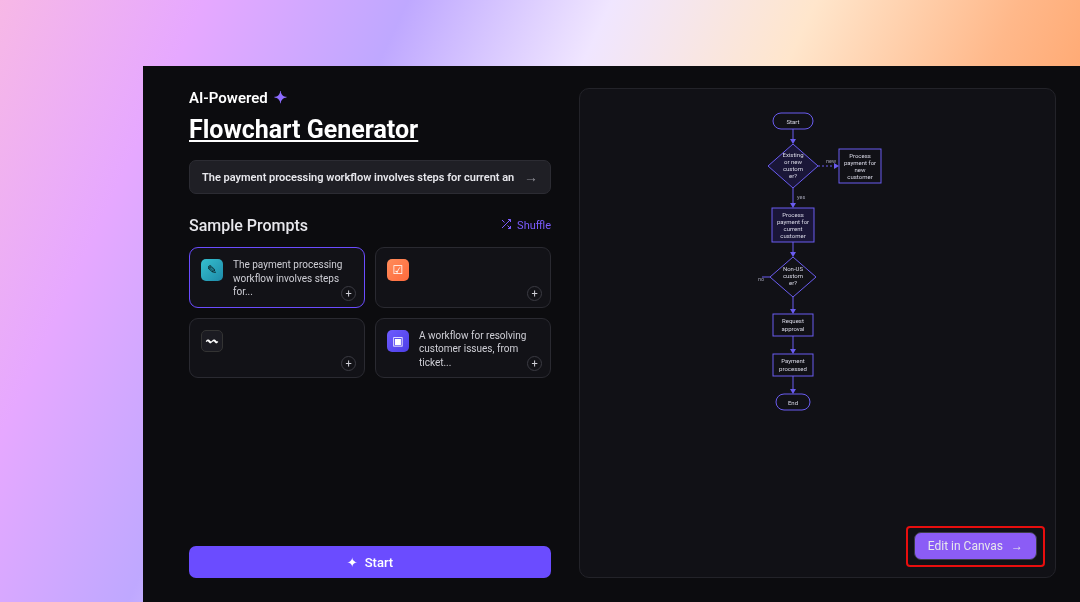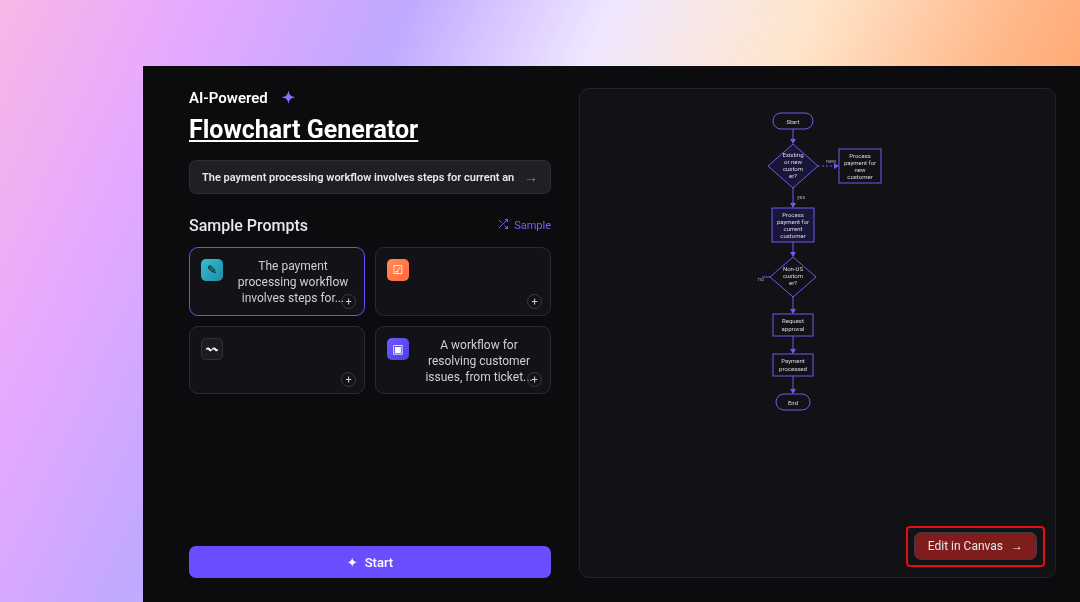--- a/index.html
+++ b/index.html
@@ -12,21 +12,21 @@
     position: absolute;
     left: 143px; top: 66px; right: 0; bottom: 0;
     background: #0c0c0f;
     display: flex;
     padding: 22px 24px 24px 46px;
     gap: 28px;
   }
   .left-pane { width: 362px; display: flex; flex-direction: column; }
   .right-pane { flex: 1; display: flex; flex-direction: column; position: relative; }
 
-  .kicker { color: #fff; font-size: 15px; font-weight: 600; display: flex; align-items: center; gap: 14px; }
+  .kicker { color: #fff; font-size: 15px; font-weight: 600; display: flex; align-items: center; gap: 6px; }
   .sparkle-icon { color: #8d6cff; font-size: 16px; }
   .title { color: #fff; font-size: 25px; font-weight: 700; margin-top: 8px; text-decoration: underline; }
   .subtitle { color: #8f8f97; font-size: 10.5px; line-height: 1.45; margin-top: 10px; max-width: 360px; }
 
   .prompt-bar {
     margin-top: 16px; height: 34px; background: #1f1f25; border: 1px solid #2c2c33;
     border-radius: 7px; display: flex; align-items: center; padding: 0 12px; gap: 10px;
   }
   .prompt-bar .txt { color: #e7e7ec; font-size: 11px; font-weight: 600; white-space: nowrap; overflow: hidden; text-overflow: clip; flex: 1; }
   .arrow-icon { color: #8f8f97; font-size: 14px; }
@@ -36,21 +36,21 @@
   .shuffle { color: #7c5cff; font-size: 11px; display: flex; align-items: center; gap: 5px; cursor: pointer; }
 
   .cards { display: grid; grid-template-columns: 1fr 1fr; gap: 10px; margin-top: 12px; }
   .card {
     background: #121217; border: 1px solid #2a2a31; border-radius: 9px;
     padding: 10px 11px 8px 11px; position: relative; min-height: 58px;
     display: flex; gap: 10px; cursor: pointer;
   }
   .card.selected { border-color: #6b4cff; }
   .card-icon { width: 22px; height: 22px; flex-shrink: 0; display:flex; align-items:center; justify-content:center; margin-top:1px; }
-  .card-text { color: #cfcfd6; font-size: 12px; line-height: 1.35; text-align: center; }
+  .card-text { color: #cfcfd6; font-size: 10px; line-height: 1.35; }
   .card-plus {
     position: absolute; right: 8px; bottom: 6px;
     width: 15px; height: 15px; border-radius: 50%;
     border: 1px solid #3a3a42; color: #cfcfd6;
     display:flex; align-items:center; justify-content:center;
     font-size: 11px; line-height: 1;
   }
 
   .start-btn {
     margin-top: auto; height: 32px; background: #6b4cff; border-radius: 7px;
@@ -73,21 +73,21 @@
   .conn { stroke: #6a5cf0; stroke-width: 1; fill: none; }
   .conn-arrow { fill: #6a5cf0; }
   .lbl { font-size: 5.5px; fill: #9f9fb0; }
 
   .edit-wrap {
     position: absolute; right: 10px; bottom: 10px;
     border: 2px solid #e80e0e; border-radius: 4px; padding: 4px 6px 5px 6px;
   }
   .edit-btn {
     height: 28px; padding: 0 13px; border: 1px solid #3d3d46; border-radius: 7px;
-    background: #7f1d1d; color: #e7e7ec; font-size: 12px;
+    background: #8b5cf6; color: #e7e7ec; font-size: 12px;
     display:flex; align-items:center; gap:8px; cursor:pointer;
   }
 
   .ci-pen   { background: linear-gradient(135deg,#35c0d0,#1e8aa8); border-radius:5px; }
   .ci-cal   { background: linear-gradient(135deg,#ff8c5a,#ff6a3d); border-radius:5px; }
   .ci-pulse { background: #1b1b22; border:1px solid #333; border-radius:5px; }
   .ci-case  { background: linear-gradient(135deg,#6e5cff,#4c3ee6); border-radius:5px; }
   .ci-inner { font-size:12px; line-height:1; }
 </style>
 </head>
@@ -112,21 +112,21 @@
       <span class="shuffle">
         <span>
           <svg width="12" height="12" viewBox="0 0 24 24" fill="none" stroke="#7c5cff" stroke-width="2">
               <path d="M16 3h5v5"></path>
               <path d="M4 20L21 3"></path>
               <path d="M21 16v5h-5"></path>
               <path d="M15 15l6 6"></path>
               <path d="M4 4l5 5"></path>
             </svg>
         </span>
-        <span>Sample</span>
+        <span>Shuffle</span>
       </span>
     </div>
 
     <div class="cards">
       <div class="card selected">
         <div class="card-icon ci-pen">
             <span class="ci-inner">✎</span>
           </div>
         <div class="card-text">The payment processing workflow involves steps for...</div>
         <div class="card-plus">+</div>

